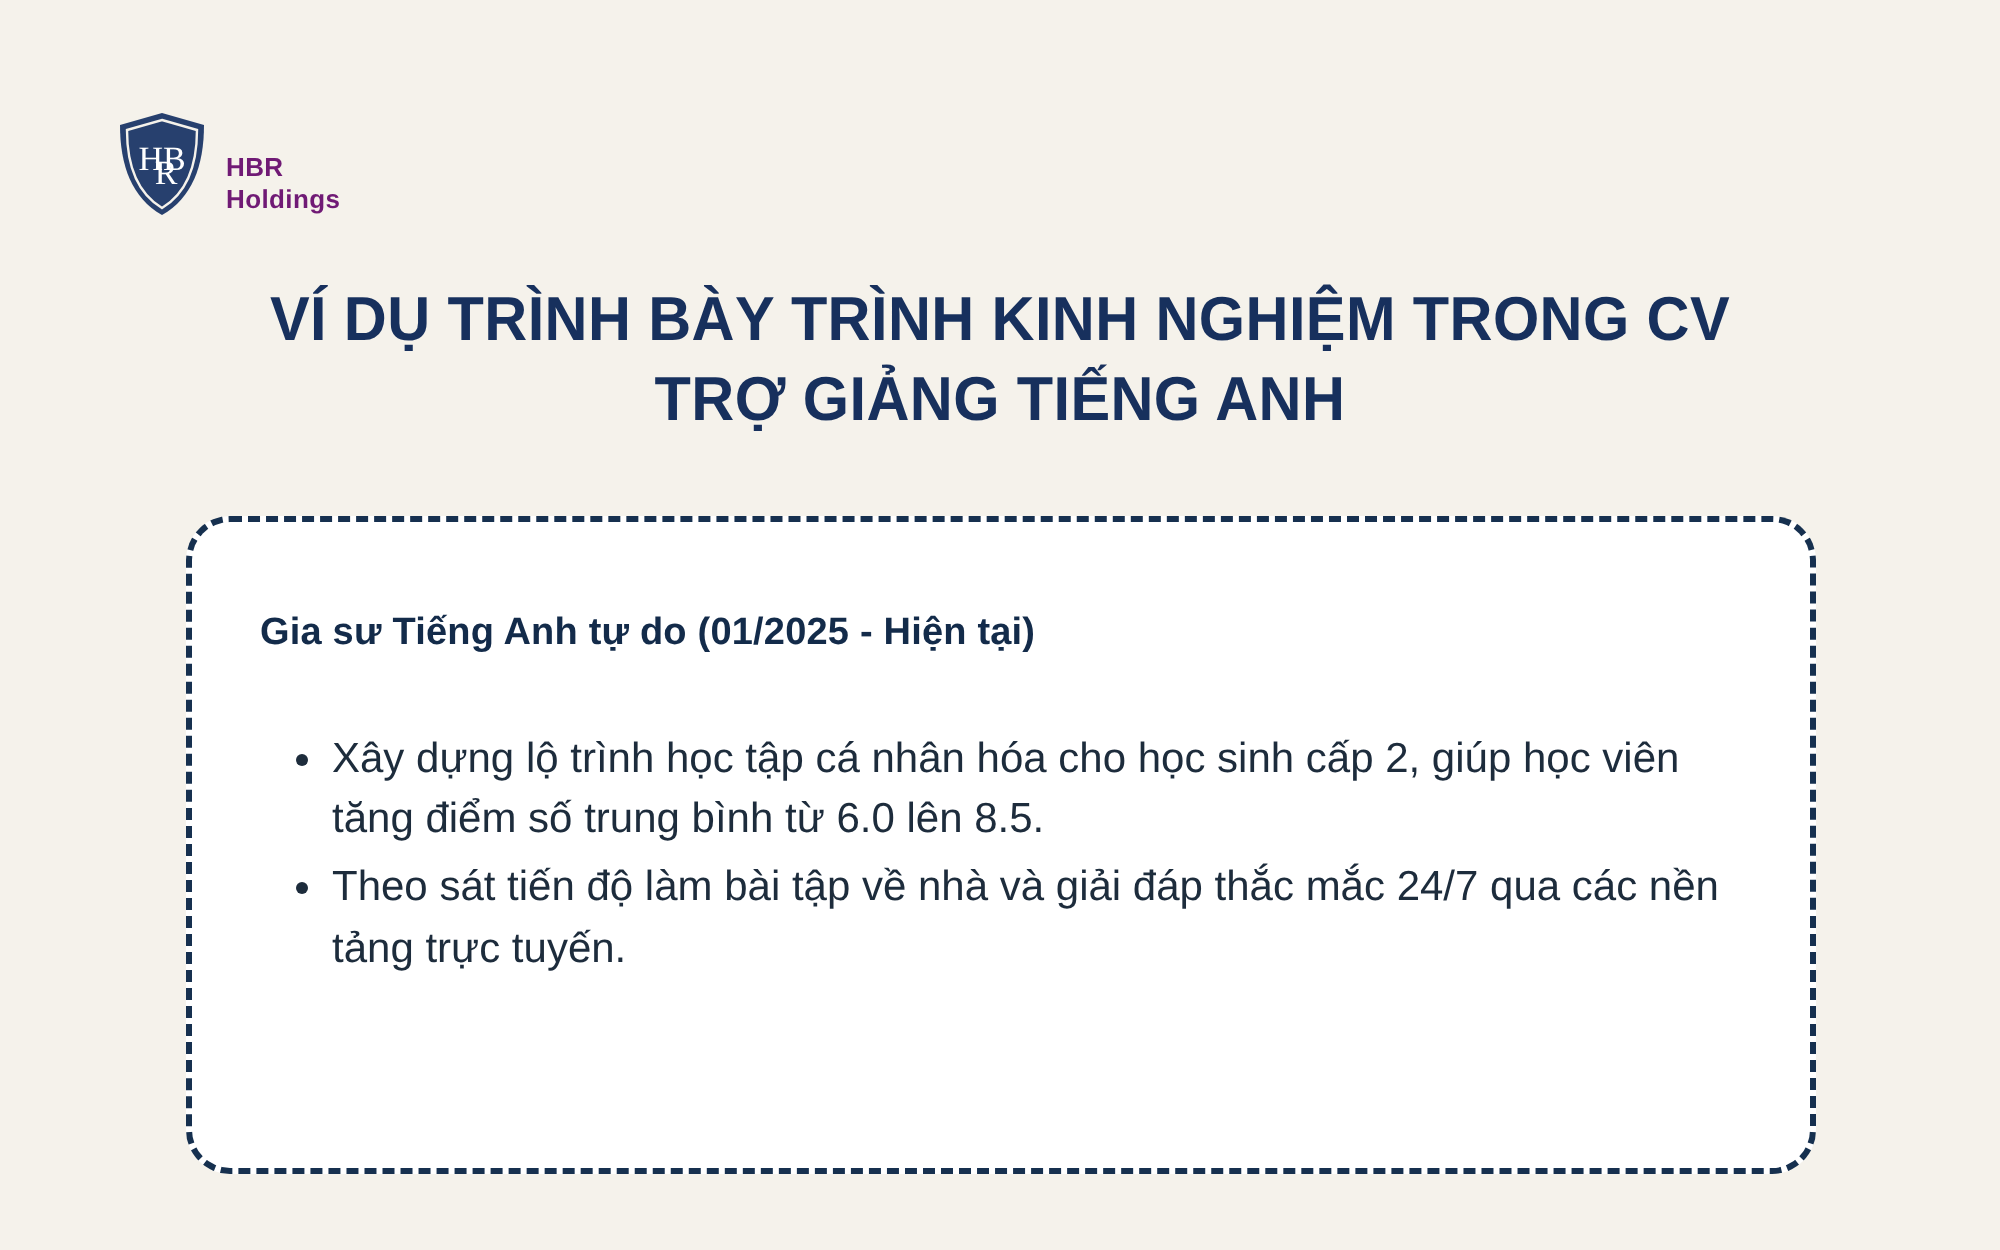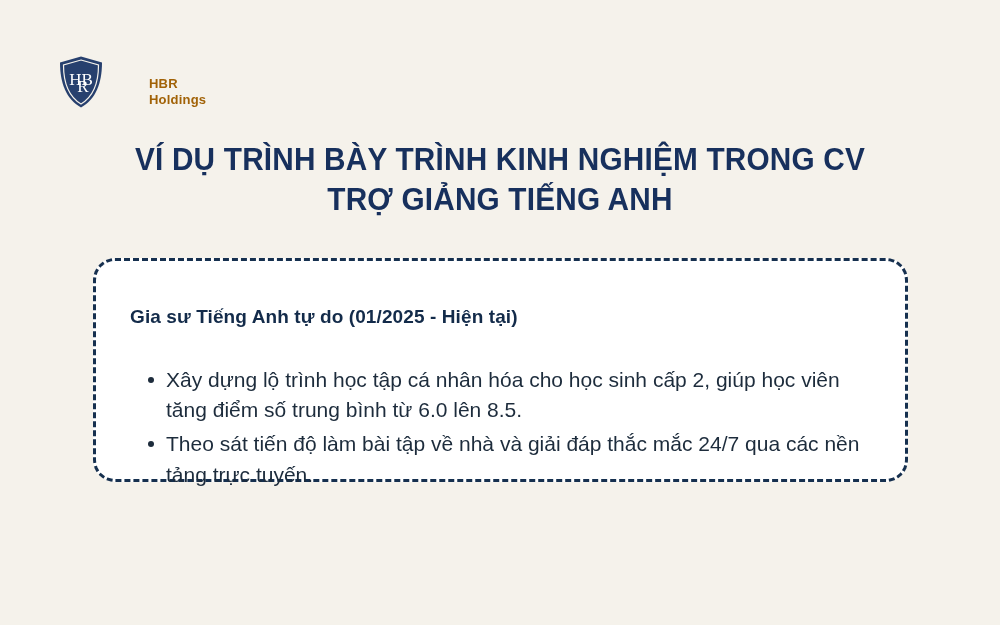--- a/index.html
+++ b/index.html
@@ -31,23 +31,22 @@
   }
   .logo-wordmark {
     display: flex;
     flex-direction: column;
     justify-content: center;
     line-height: 1.28;
   }
   .logo-wordmark span {
     font-size: 13px;
     font-weight: bold;
-    color: #a16207;
+    color: #701a75;
     letter-spacing: .2px;
-    margin-left: 36px;
   }
 
   
   .title {
     position: absolute;
     left: 0;
     top: 140px;
     width: 1000px;
     text-align: center;
     color: #17305d;
@@ -62,21 +61,21 @@
     display: block;
     white-space: nowrap;
   }
 
   
   .card {
     position: absolute;
     left: 93px;
     top: 258px;
     width: 815px;
-    height: 224px;
+    height: 329px;
     box-sizing: border-box;
     background: #ffffff;
     border: 3px dashed #16304f;
     border-radius: 22px;
   }
   .card-heading {
     position: absolute;
     left: 34px;
     top: 45px;
     font-size: 19px;

